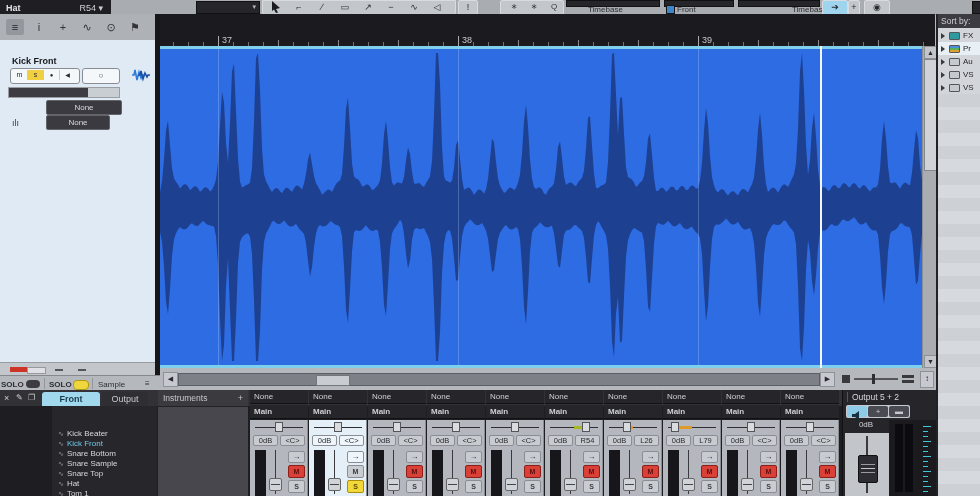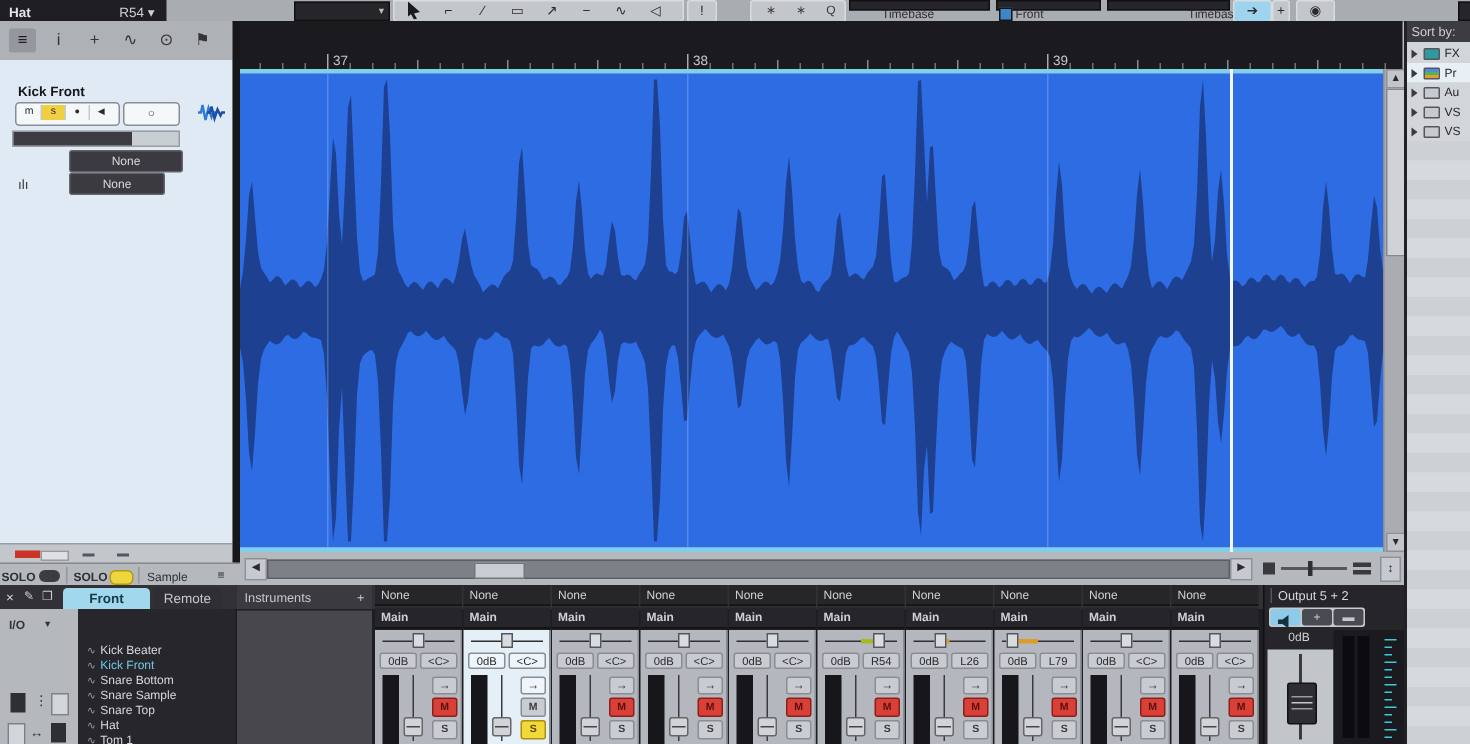--- a/index.html
+++ b/index.html
@@ -251,31 +251,21 @@
   <div class="abs" style="left:742px;top:12px;width:12px;height:3px;background:#3a3a3e"></div>
   <div class="abs" style="left:760px;top:3px;width:12px;height:15px;background:#c6cad0;border:1px solid #8e9297;font-size:8px;text-align:center;line-height:14px;color:#2a2a2e">↕</div>
 </div>
 
 <div class="abs" id="mixer">
   <div id="mxhead">
     <span class="mxico" style="left:4px">×</span>
     <span class="mxico" style="left:16px;font-size:8px">✎</span>
     <span class="mxico" style="left:28px;font-size:8px">❐</span>
     <div id="tab-screen">Front</div>
-    <div id="tab-remote">Remote</div>
-  </div>
-  <div id="iocol">
-    <span style="position:absolute;left:6px;top:6px;font-size:8px;font-weight:bold;color:#33343a">I/O</span>
-    <span style="position:absolute;left:30px;top:6px;font-size:7px;color:#33343a">▾</span>
-    <div style="position:absolute;left:7px;top:56px;width:10px;height:13px;background:#2e2e33"></div>
-    <span style="position:absolute;left:23px;top:56px;font-size:9px;color:#33343a">⋮</span>
-    <div style="position:absolute;left:34px;top:56px;width:10px;height:13px;background:#d2d6da;border:1px solid #7e8287"></div>
-    <div style="position:absolute;left:5px;top:76px;width:10px;height:13px;background:#d2d6da;border:1px solid #7e8287"></div>
-    <span style="position:absolute;left:20px;top:77px;font-size:9px;color:#33343a">↔</span>
-    <div style="position:absolute;left:34px;top:76px;width:10px;height:13px;background:#2e2e33"></div>
+    <div id="tab-remote">Output</div>
   </div>
   <div id="tracklist">
       <div class="trow" style="top: 23px;"><span class="wv">∿</span><span>Kick Beater</span></div>
       <div class="trow" style="top: 33px;"><span class="wv">∿</span><span style="color: rgb(112, 200, 234);">Kick Front</span></div>
       <div class="trow" style="top: 43px;"><span class="wv">∿</span><span>Snare Bottom</span></div>
       <div class="trow" style="top: 53px;"><span class="wv">∿</span><span>Snare Sample</span></div>
       <div class="trow" style="top: 63px;"><span class="wv">∿</span><span>Snare Top</span></div>
       <div class="trow" style="top: 73px;"><span class="wv">∿</span><span>Hat</span></div>
       <div class="trow" style="top: 83px;"><span class="wv">∿</span><span>Tom 1</span></div>
     </div>

